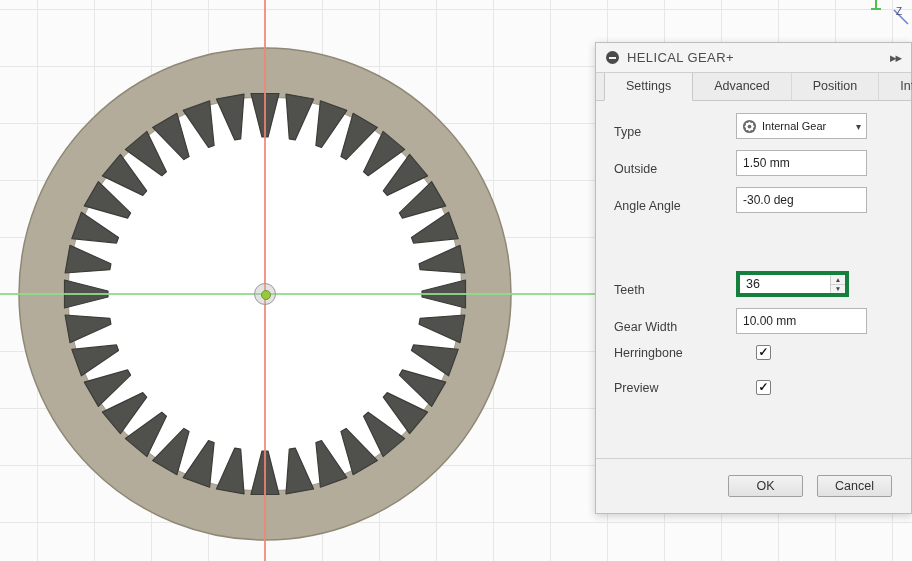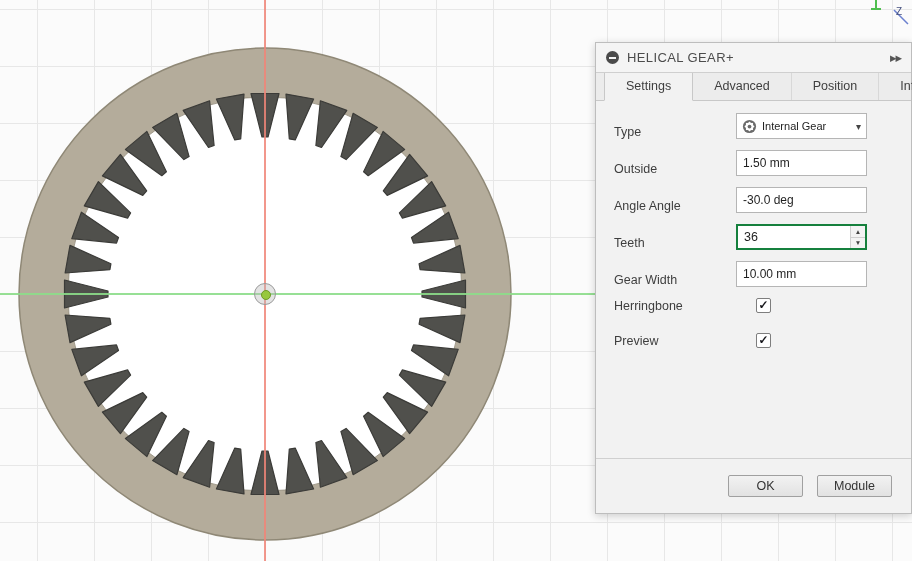--- a/index.html
+++ b/index.html
@@ -50,21 +50,21 @@
   .row .flabel { width:122px; flex:0 0 122px; font-size:12.5px; color:#3e3e3e; }
   .row.check { margin-top:7px; margin-bottom:20px;gap:20px; }
 
   .field-input { width:131px; height:26px; border:1px solid #b5b5b5; background:#fff;
                  font-family:"Liberation Sans", sans-serif; font-size:12px; color:#1f1f1f; padding:0 6px; }
   .dropdown { width:131px; height:26px; border:1px solid #b5b5b5; background:#fff;
               display:flex; align-items:center; gap:5px; padding:0 5px; cursor:pointer; }
   .dd-text { font-size:11px; color:#1f1f1f; white-space:nowrap; }
   .dd-arrow { margin-left:auto; font-size:10px; color:#444; }
 
-  .spin-wrap { width:131px; height:26px; border:2px solid #15803d; background:#fff; display:flex; }
+  .spin-wrap { width:113px; height:26px; border:4px solid #15803d; background:#fff; display:flex;margin-top:47px; }
   .spin-wrap input { flex:1 1 auto; min-width:0; border:none; outline:none; background:#fff;
                      font-family:"Liberation Sans", sans-serif; font-size:12.5px; color:#1f1f1f; padding:0 6px; }
   .spin-btns { width:15px; flex:0 0 15px; display:flex; flex-direction:column; border-left:1px solid #cfcfcf; }
   .spin-btn { flex:1; display:flex; align-items:center; justify-content:center;
               font-size:6.5px; color:#444; background:#f3f3f3; cursor:pointer; }
   .spin-btn + .spin-btn { border-top:1px solid #cfcfcf; }
 
   .checkbox { width:15px; height:15px; background:#fff; border:1px solid #7e7e7e; border-radius:2px;
               display:flex; align-items:center; justify-content:center; cursor:pointer; }
   .checkbox .mark { display:none; font-size:12px; font-weight:bold; color:#15151a; line-height:13px; }
@@ -203,17 +203,17 @@
         <span class="flabel">Preview</span>
         <div class="checkbox checked">
           <span class="mark">✓</span>
         </div>
       </div>
 
     </div>
 
     <div class="footer">
       <button class="btn">OK</button>
-      <button class="btn">Module</button>
+      <button class="btn">Cancel</button>
     </div>
 
   </div>
 </div>
 
 </body></html>

